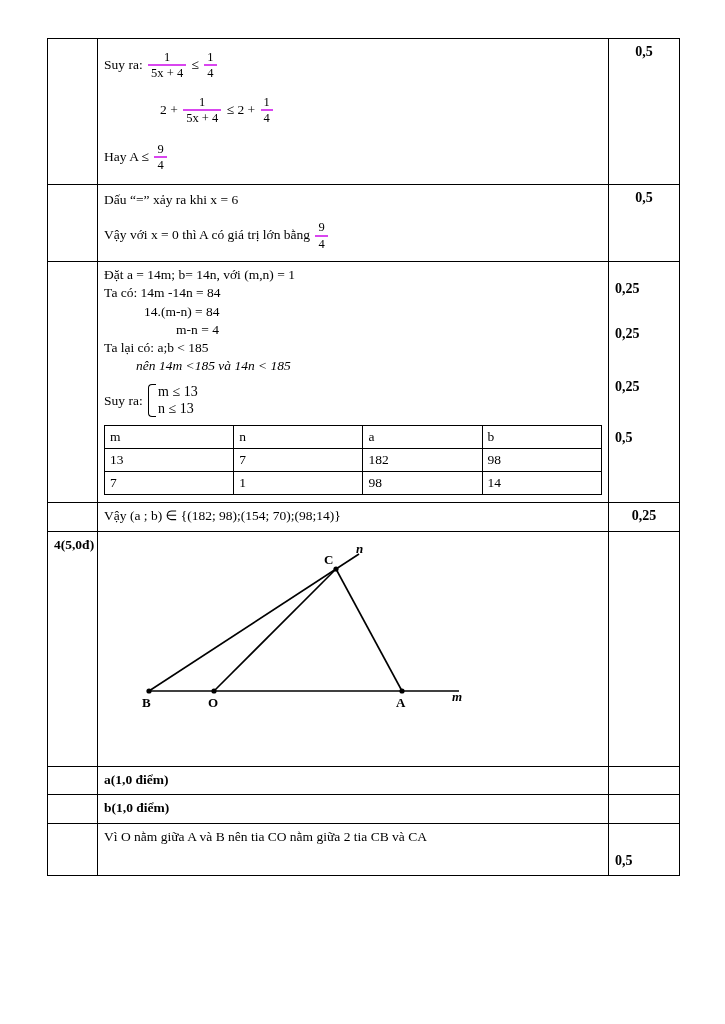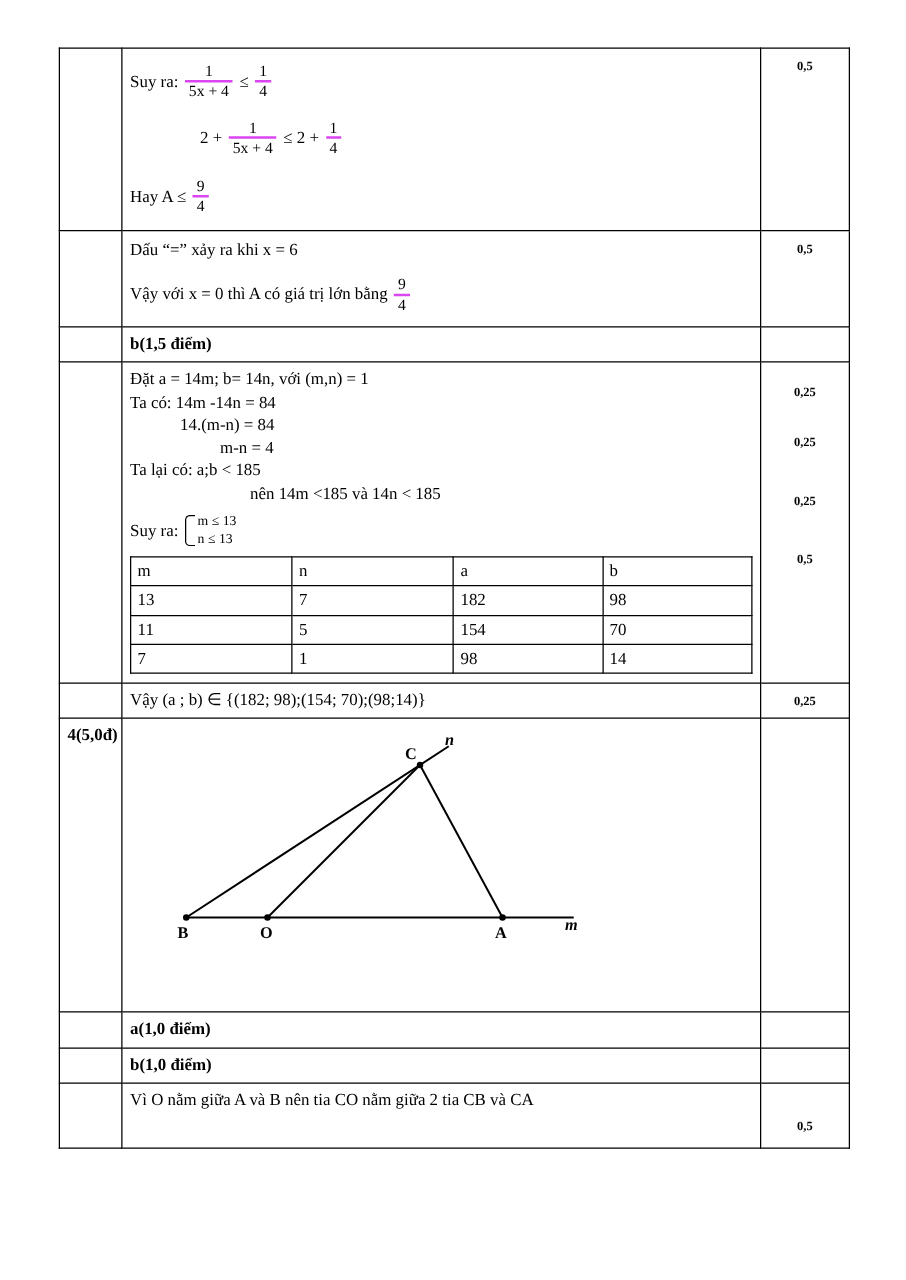--- a/index.html
+++ b/index.html
@@ -34,22 +34,22 @@
     padding: 4px 6px 5px 6px;
     font-size: 13.5px;
     line-height: 1.35;
   }
   .col-left { width: 50px; }
   .col-mid  { width: 510px; }
   .col-right{ width: 71px; }
 
   .score {
     font-weight: bold;
-    font-size: 10px;
-    text-align: center;
+    font-size: 14px;
+    text-align: left;
   }
   .score-cell { text-align: center; padding-top: 4px; }
   .bold { font-weight: bold; }
   .center { text-align: right; }
   .vmid { vertical-align: middle; }
 
   
   .frac {
     display: inline-block;
     vertical-align: middle;
@@ -63,29 +63,29 @@
   .frac .num { display: block; padding: 0 3px; }
   .frac .den { display: block; border-top: 2px solid #d946ef; padding: 0 3px; }
 
   .mathline {
     display: block;
     margin: 12px 0 2px 0;
   }
   .indent1 { margin-left: 56px; }
   .indent2 { margin-left: 40px; }
   .indent3 { margin-left: 72px; }
-  .indent5 { margin-left: 96px; }
+  .indent5 { margin-left: 32px; font-style: italic; }
 
   
   .system {
     display: inline-block;
     vertical-align: middle;
     position: relative;
     padding-left: 12px;
-    font-size: 11px;
+    font-size: 14px;
     line-height: 1.25;
     top: -1px;
   }
   .system::before {
     content: "";
     position: absolute;
     left: 2px;
     top: 1px;
     bottom: 1px;
     width: 7px;
@@ -195,29 +195,20 @@
               <span class="num">9</span>
               <span class="den">4</span>
             </span>
           </div>
         </td>
         <td class="col-right score-cell vmid">
           <span class="score">0,5</span>
         </td>
       </tr>
 
-      <tr>
-        <td class="col-left"></td>
-        <td class="col-mid bold">
-          <span>b(1,5 điểm)</span>
-        </td>
-        <td class="col-right score-cell">
-          <span class="score"></span>
-        </td>
-      </tr>
 
       <tr>
         <td class="col-left"></td>
         <td class="col-mid">
           <span class="rowtxt">Đặt a = 14m; b= 14n, với (m,n) = 1</span>
           <span class="rowtxt">Ta có: 14m -14n = 84</span>
           <span class="rowtxt indent2">14.(m-n) = 84</span>
           <span class="rowtxt indent3">m-n = 4</span>
           <span class="rowtxt">Ta lại có: a;b &lt; 185</span>
           <span class="rowtxt indent5">nên 14m &lt;185 và 14n &lt; 185</span>
@@ -243,26 +234,20 @@
                 <td>a</td>
                 <td>b</td>
               </tr>
               <tr>
                 <td>13</td>
                 <td>7</td>
                 <td>182</td>
                 <td>98</td>
               </tr>
               <tr>
-                <td>11</td>
-                <td>5</td>
-                <td>154</td>
-                <td>70</td>
-              </tr>
-              <tr>
                 <td>7</td>
                 <td>1</td>
                 <td>98</td>
                 <td>14</td>
               </tr>
             </tbody>
           </table>
         </td>
         <td class="col-right">
           <div class="score" style="margin-top:14px;">0,25</div>

